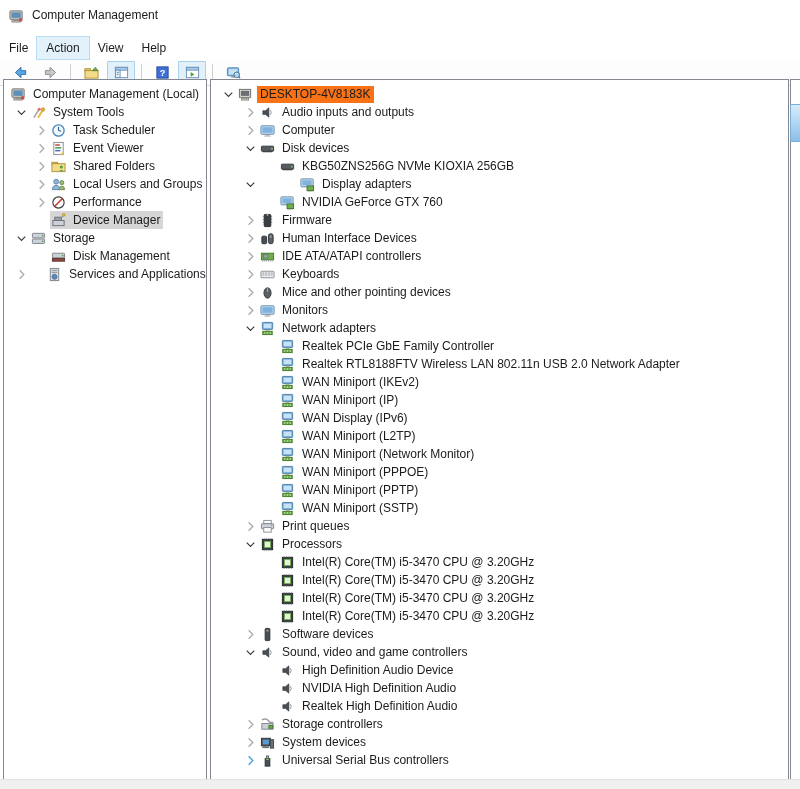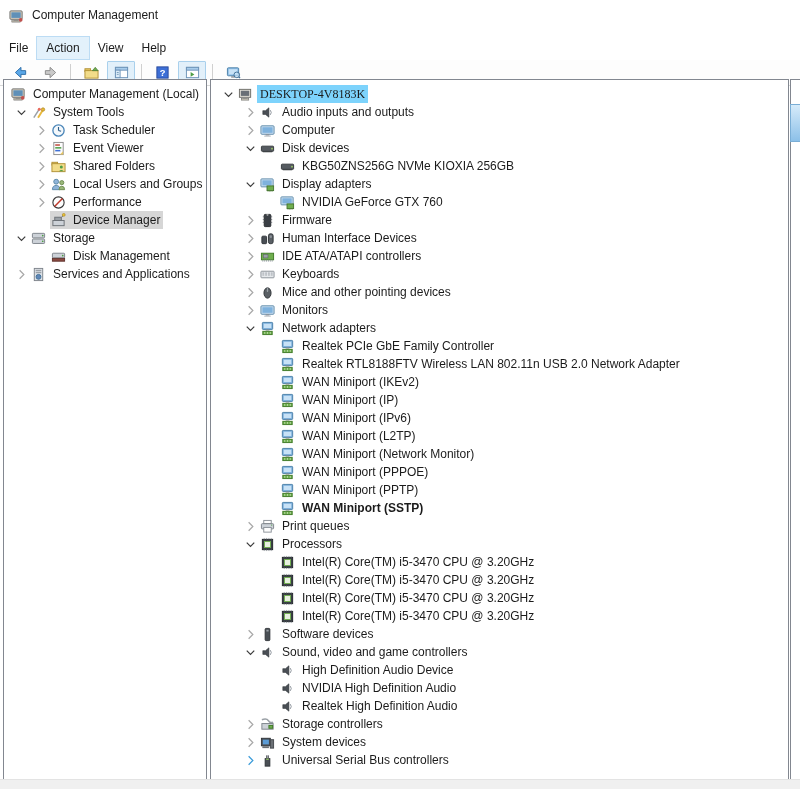--- a/index.html
+++ b/index.html
@@ -27,21 +27,21 @@
   #actions-sliver .frag{position:absolute;top:24px;right:0;width:9px;height:36px;
     background:linear-gradient(#d6ebfa,#8cc0e8);border:1px solid #7aaed6;border-right:none;}
   .bottomstrip{position:absolute;left:0;right:0;bottom:0;height:9px;background:#f0f0f0;border-top:1px solid #e3e3e3;}
   
   .tree{padding-top:5px;white-space:nowrap;text-align:center;}
   .trow{height:18px;display:flex;align-items:center;}
   .chev{width:18px;height:16px;flex:none;display:flex;align-items:center;justify-content:center;}
   .grp{display:flex;align-items:center;height:18px;}
   .ticon{width:16px;height:16px;flex:none;display:flex;align-items:center;justify-content:center;margin-right:4px;}
   .tlabel{padding:1.5px 3px;}
-  .sel-blue{background:#7dd3fc;font-family:Liberation Serif, serif;}
+  .sel-blue{background:#f97316;}
   .sel-gray{background:#d6d6d6;}
 </style>
 </head>
 <body>
 
 <div class="titlebar">
   <span class="ticon16" id="title-icon">
       <svg width="15" height="15" viewBox="0 0 16 16" xmlns="http://www.w3.org/2000/svg">
         <rect x="1" y="2" width="13" height="9" rx="1" fill="#d9d2c4" stroke="#6b6b66"></rect>
         <rect x="2.5" y="3.5" width="10" height="6" fill="#5f90b8"></rect>
@@ -287,21 +287,21 @@
             <span class="ticon">
               <svg width="15" height="15" viewBox="0 0 16 16" xmlns="http://www.w3.org/2000/svg">
                 <rect x="1.5" y="4.5" width="13" height="5" rx="0.8" fill="#cdd2d8" stroke="#7d838a"></rect>
                 <circle cx="12.5" cy="7" r="0.9" fill="#4e9e45"></circle>
                 <rect x="1.5" y="10" width="13" height="3" fill="#8a4a42" stroke="#5f332d"></rect>
               </svg>
             </span>
             <span class="tlabel">Disk Management</span>
           </span>
         </div>
-        <div class="trow" style="padding-left: 8px;">
+        <div class="trow" style="padding-left: 8px; gap: 16px;">
           <span class="chev">
             <svg width="15" height="15" viewBox="0 0 16 16" xmlns="http://www.w3.org/2000/svg">
               <path d="M6 3.5 L10.5 8 L6 12.5" fill="none" stroke="#a8a8a8" stroke-width="1.3"></path>
             </svg>
           </span>
           <span class="grp">
             <span class="ticon">
               <svg width="15" height="15" viewBox="0 0 16 16" xmlns="http://www.w3.org/2000/svg">
                 <rect x="3.5" y="1.5" width="9" height="13" fill="#dde1e6" stroke="#7d838a"></rect>
                 <rect x="5" y="3" width="6" height="1.4" fill="#9aa0a6"></rect>
@@ -391,21 +391,21 @@
             <span class="ticon">
               <svg width="15" height="15" viewBox="0 0 16 16" xmlns="http://www.w3.org/2000/svg">
                 <rect x="1.5" y="5.5" width="13" height="5.5" rx="0.8" fill="#565b61" stroke="#33373b"></rect>
                 <circle cx="12.8" cy="8.2" r="0.9" fill="#9fd468"></circle>
                 <rect x="3" y="11" width="10" height="1" fill="#33373b"></rect>
               </svg>
             </span>
             <span class="tlabel">KBG50ZNS256G NVMe KIOXIA 256GB</span>
           </span>
         </div>
-        <div class="trow" style="padding-left: 30px;">
+        <div class="trow" style="padding-left: 30px; gap: 40px;">
           <span class="chev">
             <svg width="15" height="15" viewBox="0 0 16 16" xmlns="http://www.w3.org/2000/svg">
               <path d="M4 6 L8 10 L12 6" fill="none" stroke="#3c3c3c" stroke-width="1.3"></path>
             </svg>
           </span>
           <span class="grp">
             <span class="ticon">
               <svg width="15" height="15" viewBox="0 0 16 16" xmlns="http://www.w3.org/2000/svg">
                 <rect x="1" y="2" width="13" height="8.5" rx="0.8" fill="#cfe3f5" stroke="#5b87a8"></rect>
                 <rect x="2.5" y="3.5" width="10" height="5.5" fill="#7fb2dd"></rect>
@@ -616,21 +616,21 @@
           <span class="grp">
             <span class="ticon">
               <svg width="15" height="15" viewBox="0 0 16 16" xmlns="http://www.w3.org/2000/svg">
                 <rect x="2.5" y="1.5" width="11" height="7.5" rx="0.8" fill="#7fb2dd" stroke="#4a7fa8"></rect>
                 <rect x="4" y="3" width="8" height="4.5" fill="#c8e2f6"></rect>
                 <rect x="6" y="9" width="4" height="1.2" fill="#8a9097"></rect>
                 <rect x="3" y="11" width="10" height="3.5" fill="#6fae4e" stroke="#3f7a26"></rect>
                 <path d="M5 12 v1.5 M8 12 v1.5 M11 12 v1.5" stroke="#d8ecc8" stroke-width="0.9"></path>
               </svg>
             </span>
-            <span class="tlabel">WAN Miniport (IPv6)</span>
+            <span class="tlabel">WAN Display (IPv6)</span>
           </span>
         </div>
         <div class="trow" style="padding-left: 50px;">
           <span class="chev"></span>
           <span class="grp">
             <span class="ticon">
               <svg width="15" height="15" viewBox="0 0 16 16" xmlns="http://www.w3.org/2000/svg">
                 <rect x="2.5" y="1.5" width="11" height="7.5" rx="0.8" fill="#7fb2dd" stroke="#4a7fa8"></rect>
                 <rect x="4" y="3" width="8" height="4.5" fill="#c8e2f6"></rect>
                 <rect x="6" y="9" width="4" height="1.2" fill="#8a9097"></rect>
@@ -679,21 +679,21 @@
                 <rect x="2.5" y="1.5" width="11" height="7.5" rx="0.8" fill="#7fb2dd" stroke="#4a7fa8"></rect>
                 <rect x="4" y="3" width="8" height="4.5" fill="#c8e2f6"></rect>
                 <rect x="6" y="9" width="4" height="1.2" fill="#8a9097"></rect>
                 <rect x="3" y="11" width="10" height="3.5" fill="#6fae4e" stroke="#3f7a26"></rect>
                 <path d="M5 12 v1.5 M8 12 v1.5 M11 12 v1.5" stroke="#d8ecc8" stroke-width="0.9"></path>
               </svg>
             </span>
             <span class="tlabel">WAN Miniport (PPTP)</span>
           </span>
         </div>
-        <div class="trow" style="padding-left: 50px; font-weight: bold;">
+        <div class="trow" style="padding-left: 50px;">
           <span class="chev"></span>
           <span class="grp">
             <span class="ticon">
               <svg width="15" height="15" viewBox="0 0 16 16" xmlns="http://www.w3.org/2000/svg">
                 <rect x="2.5" y="1.5" width="11" height="7.5" rx="0.8" fill="#7fb2dd" stroke="#4a7fa8"></rect>
                 <rect x="4" y="3" width="8" height="4.5" fill="#c8e2f6"></rect>
                 <rect x="6" y="9" width="4" height="1.2" fill="#8a9097"></rect>
                 <rect x="3" y="11" width="10" height="3.5" fill="#6fae4e" stroke="#3f7a26"></rect>
                 <path d="M5 12 v1.5 M8 12 v1.5 M11 12 v1.5" stroke="#d8ecc8" stroke-width="0.9"></path>
               </svg>

